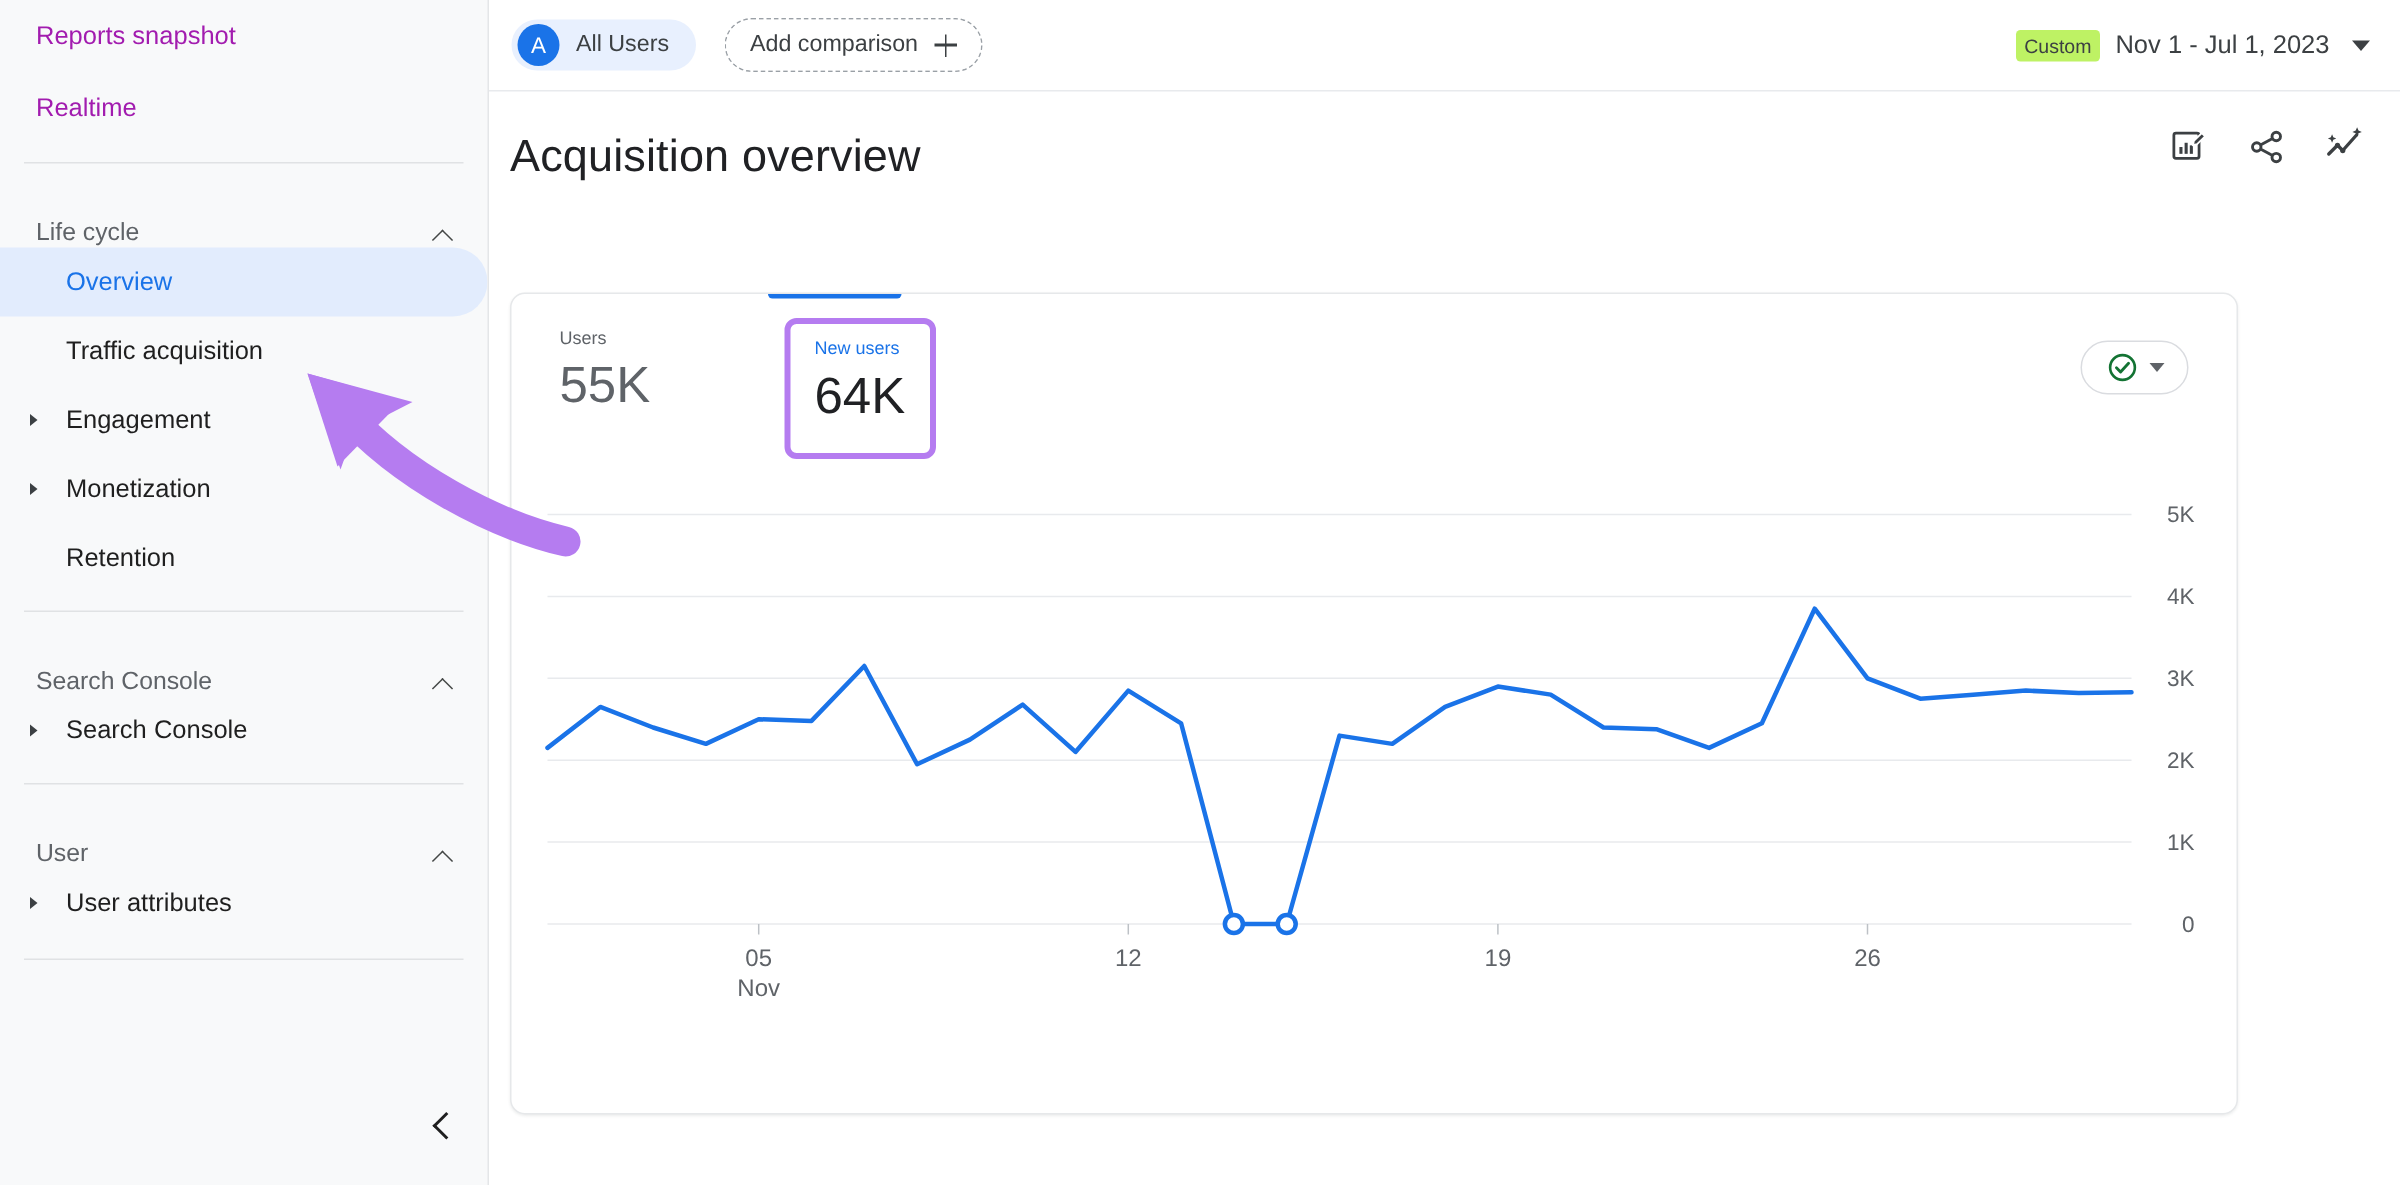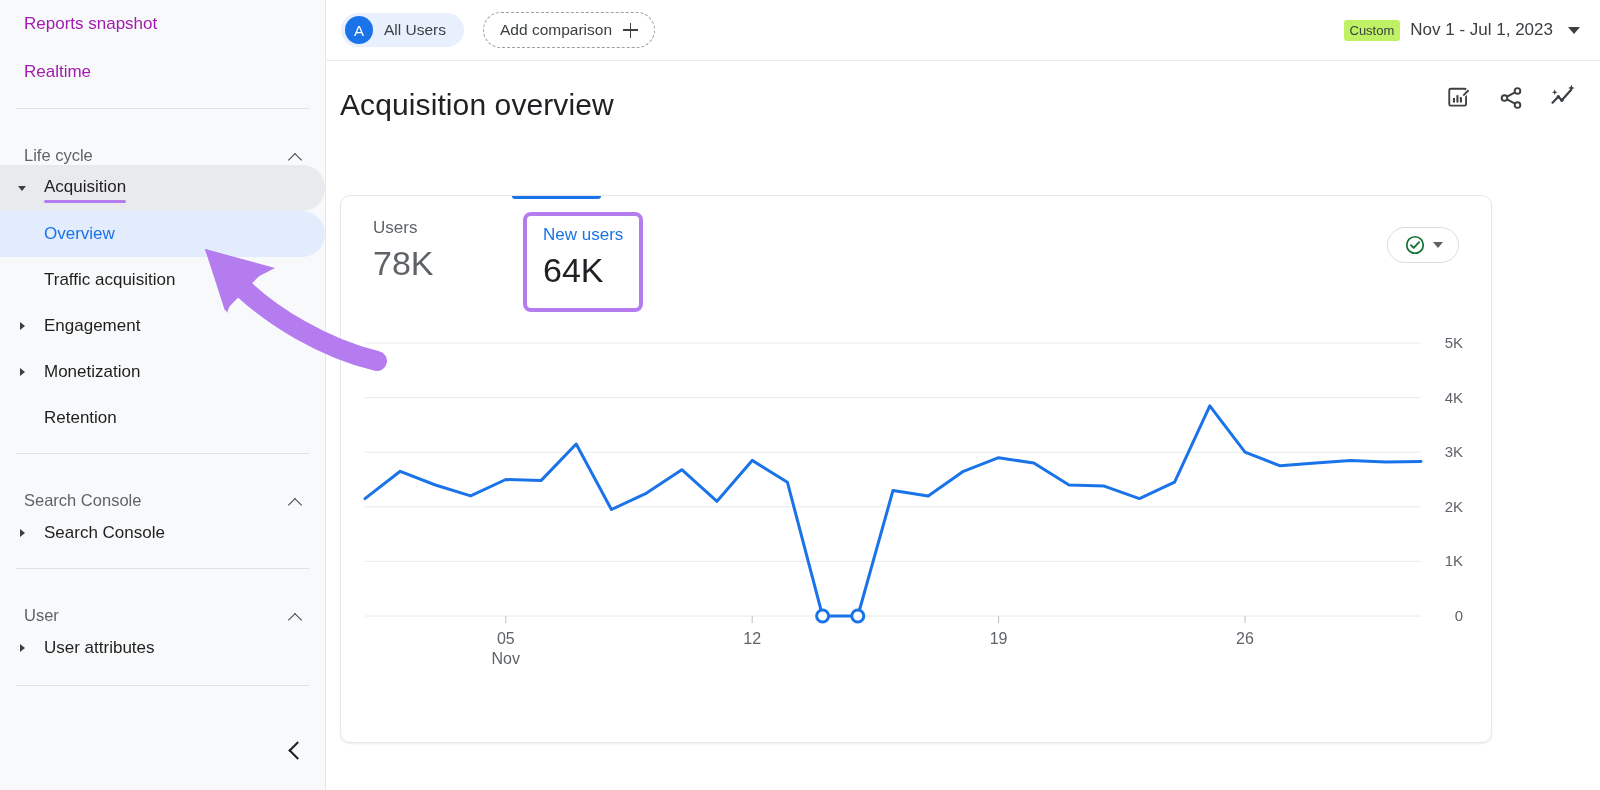--- a/index.html
+++ b/index.html
@@ -254,21 +254,21 @@
     border-radius: 3px;
   }
   .metrics {
     position: absolute;
     left: 32px; top: 22px;
     display: flex;
     align-items: flex-start;
   }
   .metric { width: 120px; }
   .metric .m-label {
-    font-size: 17px;
+    font-size: 12px;
     color: #5f6368;
     margin-bottom: 5px;
   }
   .metric .m-value {
     font-size: 34px;
     color: #5f6368;
     font-weight: 400;
     line-height: 40px;
   }
   .metric.highlight {
@@ -321,24 +321,20 @@
       <span>Realtime</span>
     </div>
 
     <div class="nav-divider"></div>
 
     <div class="nav-section">
       <span>Life cycle</span>
       <span class="chev-up"></span>
     </div>
 
-    <div class="nav-item selected-parent">
-      <span class="caret down"></span>
-      <span class="underline-label">Acquisition</span>
-    </div>
 
     <div class="nav-item sub active">
       <span>Overview</span>
     </div>
     <div class="nav-item sub">
       <span>Traffic acquisition</span>
     </div>
 
     <div class="nav-item">
       <span class="caret right"></span>
@@ -435,21 +431,21 @@
         </div>
       </div>
     </div>
 
     <div id="card">
       <div id="tab-indicator"></div>
 
       <div class="metrics">
         <div class="metric">
           <div class="m-label">Users</div>
-          <div class="m-value">78K</div>
+          <div class="m-value">55K</div>
         </div>
         <div class="metric highlight">
           <div class="m-label">New users</div>
           <div class="m-value">64K</div>
         </div>
       </div>
 
       <div id="data-quality">
         <svg width="22" height="22" viewBox="0 0 24 24" fill="none">
           <circle cx="12" cy="12" r="9" stroke="#137333" stroke-width="1.9"></circle>

